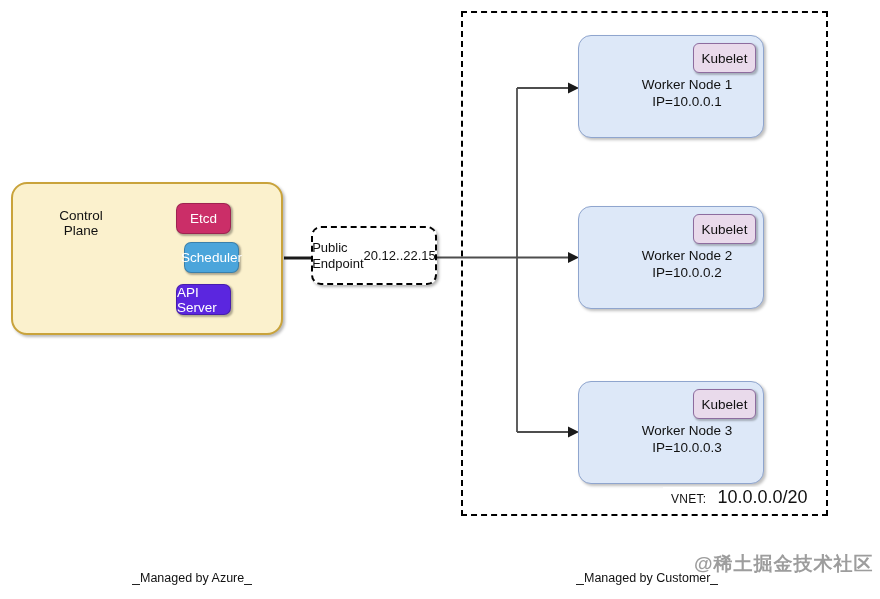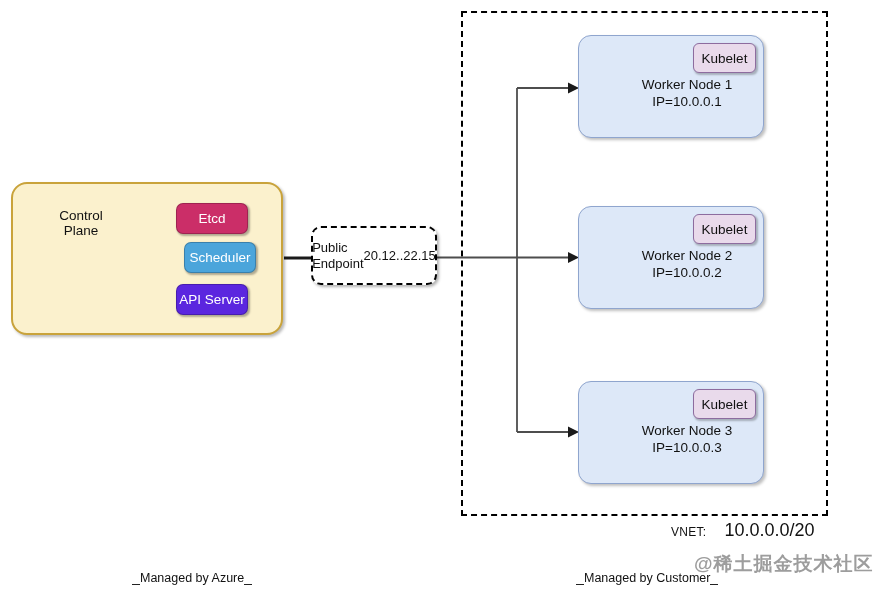--- a/index.html
+++ b/index.html
@@ -11,42 +11,42 @@
   .control-plane {
     position:absolute; left:11px; top:182px; width:272px; height:153px;
     background:#FBF1CD; border:2px solid #C9A33B; border-radius:16px;
     box-shadow:2px 2px 3px rgba(0,0,0,0.28); box-sizing:border-box;
   }
   .cp-title {
     position:absolute; left:22px; top:25px; width:92px; text-align:center;
     font-size:13.5px; line-height:14.5px;
   }
   .cp-btn {
-    position:absolute; left:163px; width:72px; height:31px; border-radius:7px;
+    position:absolute; left:163px; width:55px; height:31px; border-radius:7px;
     color:#fff; font-size:13.5px; display:flex; align-items:center; justify-content:center;
     box-shadow:1.5px 1.5px 2px rgba(0,0,0,0.3); border:1px solid rgba(0,0,0,0.22);
     box-sizing:border-box;
   }
   .cp-btn.b0 { top:19px; } .cp-btn.b1 { top:58px; } .cp-btn.b2 { top:100px; }
   
   .public-endpoint {
     position:absolute; left:311px; top:226px; width:126px; height:59px;
     background:#fff; border:2px dashed #000; border-radius:10px;
     box-shadow:2px 2px 3px rgba(0,0,0,0.3); box-sizing:border-box;
     display:flex; flex-direction:row; align-items:center; justify-content:center;
     font-size:13px; line-height:16px;
   }
   
   .vnet-box {
     position:absolute; left:461px; top:11px; width:367px; height:505px;
     border:2px dashed #000; box-sizing:border-box;
   }
   .vnet-label {
-    position:absolute; left:663px; top:520px; background:#fff; padding:0 8px;
-    display:flex; align-items:baseline; gap:18px; white-space:nowrap;
+    position:absolute; left:663px; top:487px; background:#fff; padding:0 8px;
+    display:flex; align-items:baseline; gap:11px; white-space:nowrap;
   }
   .vnet-prefix { font-size:12px; letter-spacing:0.3px; }
   .vnet-cidr { font-size:18px; }
   
   .worker-node {
     position:absolute; left:578px; width:186px; height:103px;
     background:#DDE8F8; border:1.5px solid #8FA5CE; border-radius:13px;
     box-shadow:2px 2px 3px rgba(0,0,0,0.25); box-sizing:border-box;
   }
   .worker-node.n0 { top:35px; } .worker-node.n1 { top:206px; } .worker-node.n2 { top:381px; }

